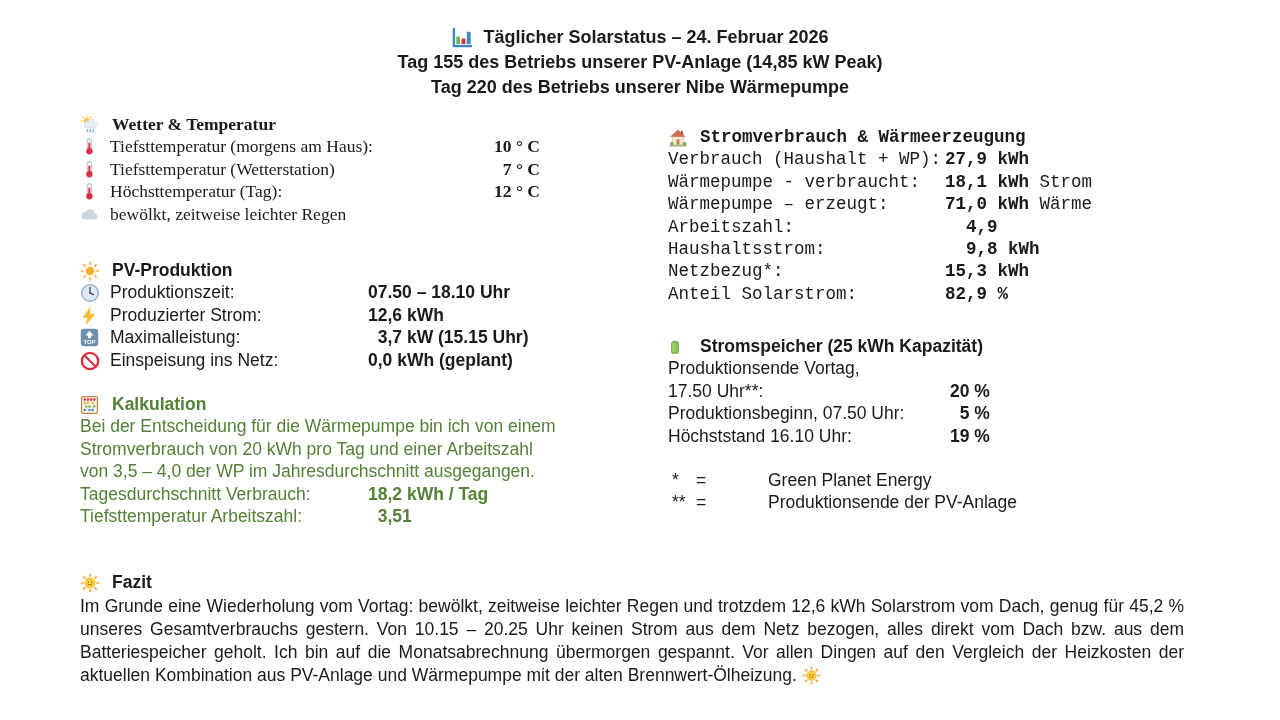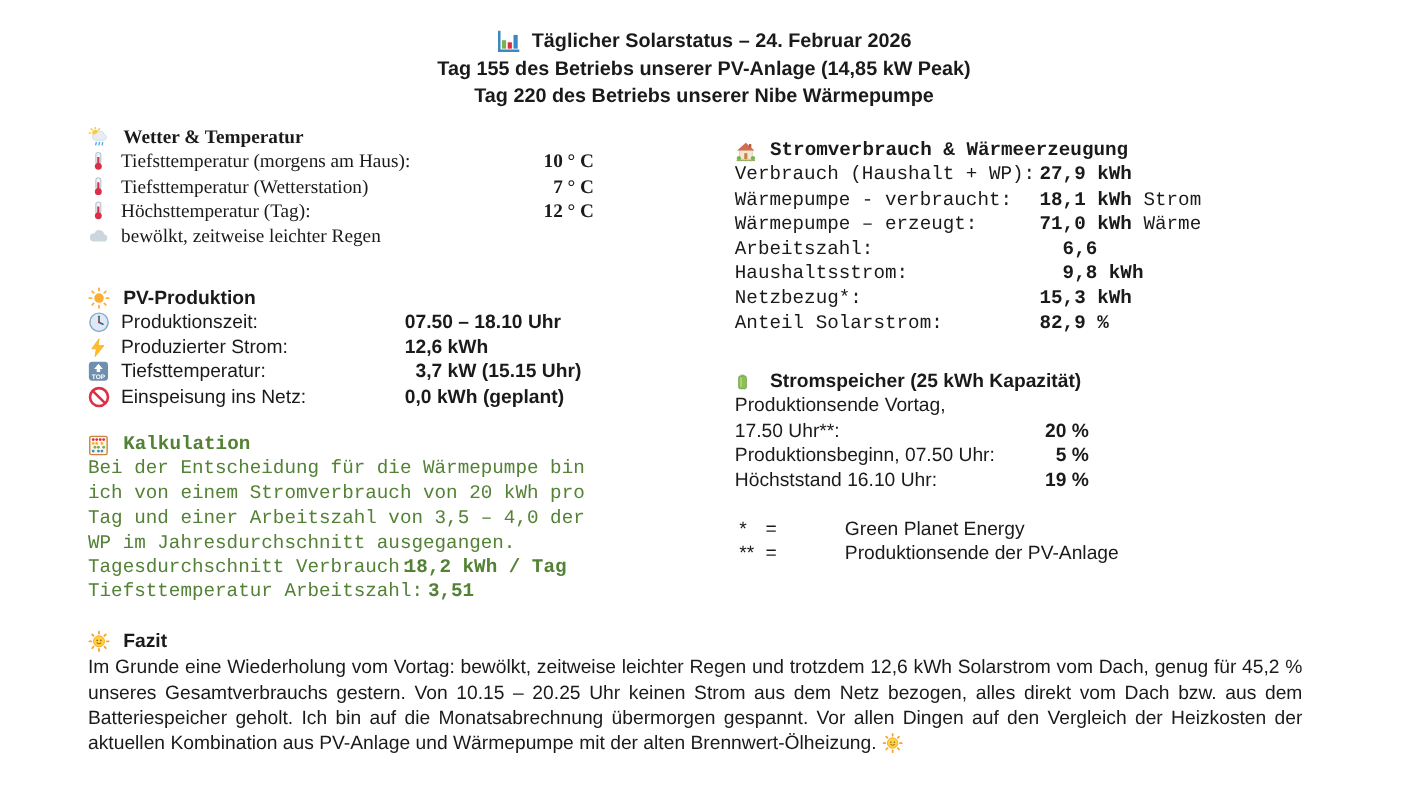--- a/index.html
+++ b/index.html
@@ -24,21 +24,21 @@
   .val { font-weight:bold; white-space:pre; }
   .suf { font-weight:normal; white-space:pre; }
   .w-val { position:absolute; left:310px; width:150px; text-align:right; }
   .p-val { position:absolute; left:288px; }
   .r-val { position:absolute; left:277px; }
   .s-val { position:absolute; left:282px; }
   .ind   { left:92px; }
 
   #weather     { left:80px;  top:113px; width:500px;font-family:Liberation Serif, serif; }
   #pv          { left:80px;  top:259px; width:500px; }
-  #kalk        { left:80px;  top:393px; width:500px; color:#538135;font-family:Liberation Mono, monospace; }
+  #kalk        { left:80px;  top:393px; width:500px; color:#538135; }
   #consumption { left:668px; top:126px; width:460px;font-family:Liberation Mono, monospace; }
   #storage     { left:668px; top:335px; width:460px; }
   #footnotes   { left:668px; top:469px; width:480px; }
   #fazit       { left:80px;  top:571px; width:1104px; }
 
   .kpara { width:480px; line-height:22.4px; white-space:normal; }
   .fazit-para { margin-top:2px; text-align:justify; line-height:22.7px; }
 
   .fnrow { position:relative; height:22.4px; line-height:22.4px; }
   .fnsym  { position:absolute; left:4px; }
@@ -176,21 +176,21 @@
       <span class="p-val val">12,6 kWh</span>
     </div>
     <div class="row">
       <span class="icon">
         <svg viewBox="0 0 24 24" width="19" height="19">
           <rect x="1" y="1" width="22" height="22" rx="4" fill="#6f8fae"></rect>
           <polygon points="12,3.5 17,9.5 14,9.5 14,13 10,13 10,9.5 7,9.5" fill="#ffffff"></polygon>
           <text x="12" y="20.5" font-size="7.5" font-weight="bold" fill="#ffffff" text-anchor="middle" font-family="Liberation Sans, sans-serif">TOP</text>
         </svg>
       </span>
-      <span class="lbl">Tiefsttemperatur:</span>
+      <span class="lbl">Maximalleistung:</span>
       <span class="p-val val">  3,7 kW (15.15 Uhr)</span>
     </div>
     <div class="row">
       <span class="icon">
         <svg viewBox="0 0 24 24" width="20" height="20">
           <circle cx="12" cy="12" r="9.8" fill="#ffffff" stroke="#dd2e44" stroke-width="2.8"></circle>
           <line x1="5.4" y1="5.4" x2="18.6" y2="18.6" stroke="#dd2e44" stroke-width="2.8"></line>
         </svg>
       </span>
       <span class="lbl">Einspeisung ins Netz:</span>
@@ -261,21 +261,21 @@
     <div class="row">
       <span class="lbl0">Wärmepumpe - verbraucht:</span>
       <span class="r-val"><span class="val">18,1 kWh</span><span class="suf"> Strom</span></span>
     </div>
     <div class="row">
       <span class="lbl0">Wärmepumpe – erzeugt:</span>
       <span class="r-val"><span class="val">71,0 kWh</span><span class="suf"> Wärme</span></span>
     </div>
     <div class="row">
       <span class="lbl0">Arbeitszahl:</span>
-      <span class="r-val"><span class="val">  6,6</span><span class="suf"></span></span>
+      <span class="r-val"><span class="val">  4,9</span><span class="suf"></span></span>
     </div>
     <div class="row">
       <span class="lbl0">Haushaltsstrom:</span>
       <span class="r-val"><span class="val">  9,8 kWh</span><span class="suf"></span></span>
     </div>
     <div class="row">
       <span class="lbl0">Netzbezug*:</span>
       <span class="r-val"><span class="val">15,3 kWh</span><span class="suf"></span></span>
     </div>
     <div class="row">

